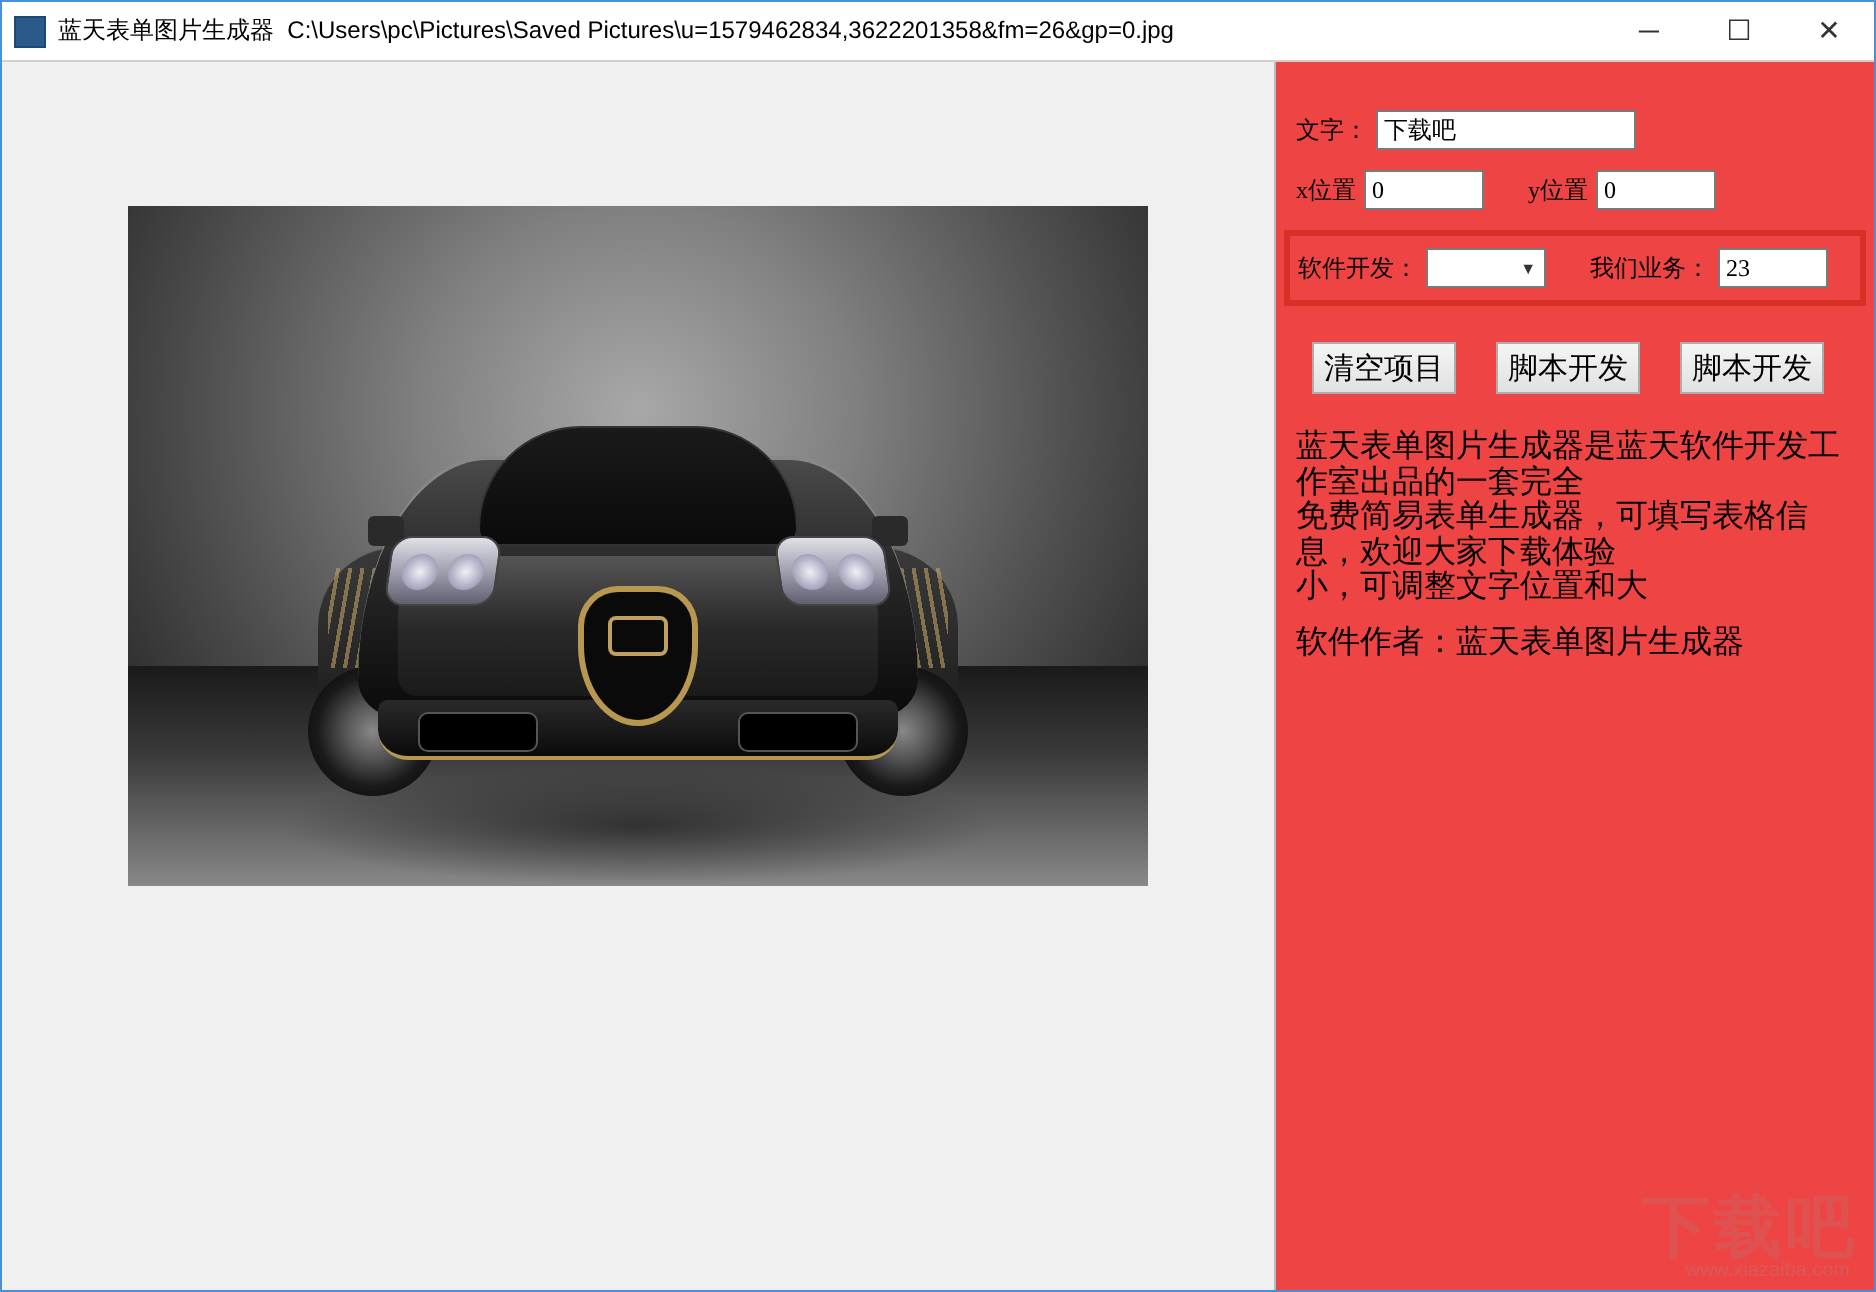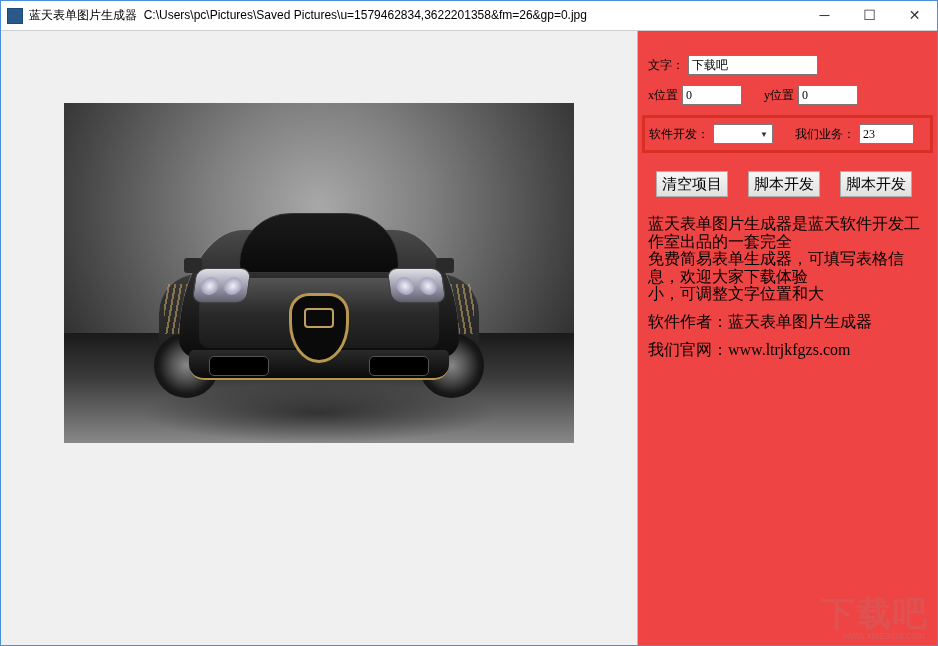--- a/index.html
+++ b/index.html
@@ -394,22 +394,19 @@
 
       <div class="info-text">
         <p>
           <span>蓝天表单图片生成器是蓝天软件开发工作室出品的一套完全</span><br>
           <span>免费简易表单生成器，可填写表格信息，欢迎大家下载体验</span><br>
           <span>小，可调整文字位置和大</span>
         </p>
         <p>
           <span>软件作者：</span><span>蓝天表单图片生成器</span>
         </p>
-        <p>
-          <span>我们官网：</span><span>www.ltrjkfgzs.com</span>
-        </p>
       </div>
     </div>
 
     <div class="watermark">下载吧</div>
     <div class="watermark-sub">www.xiazaiba.com</div>
   </div>
 </div>
 
 </body></html>

